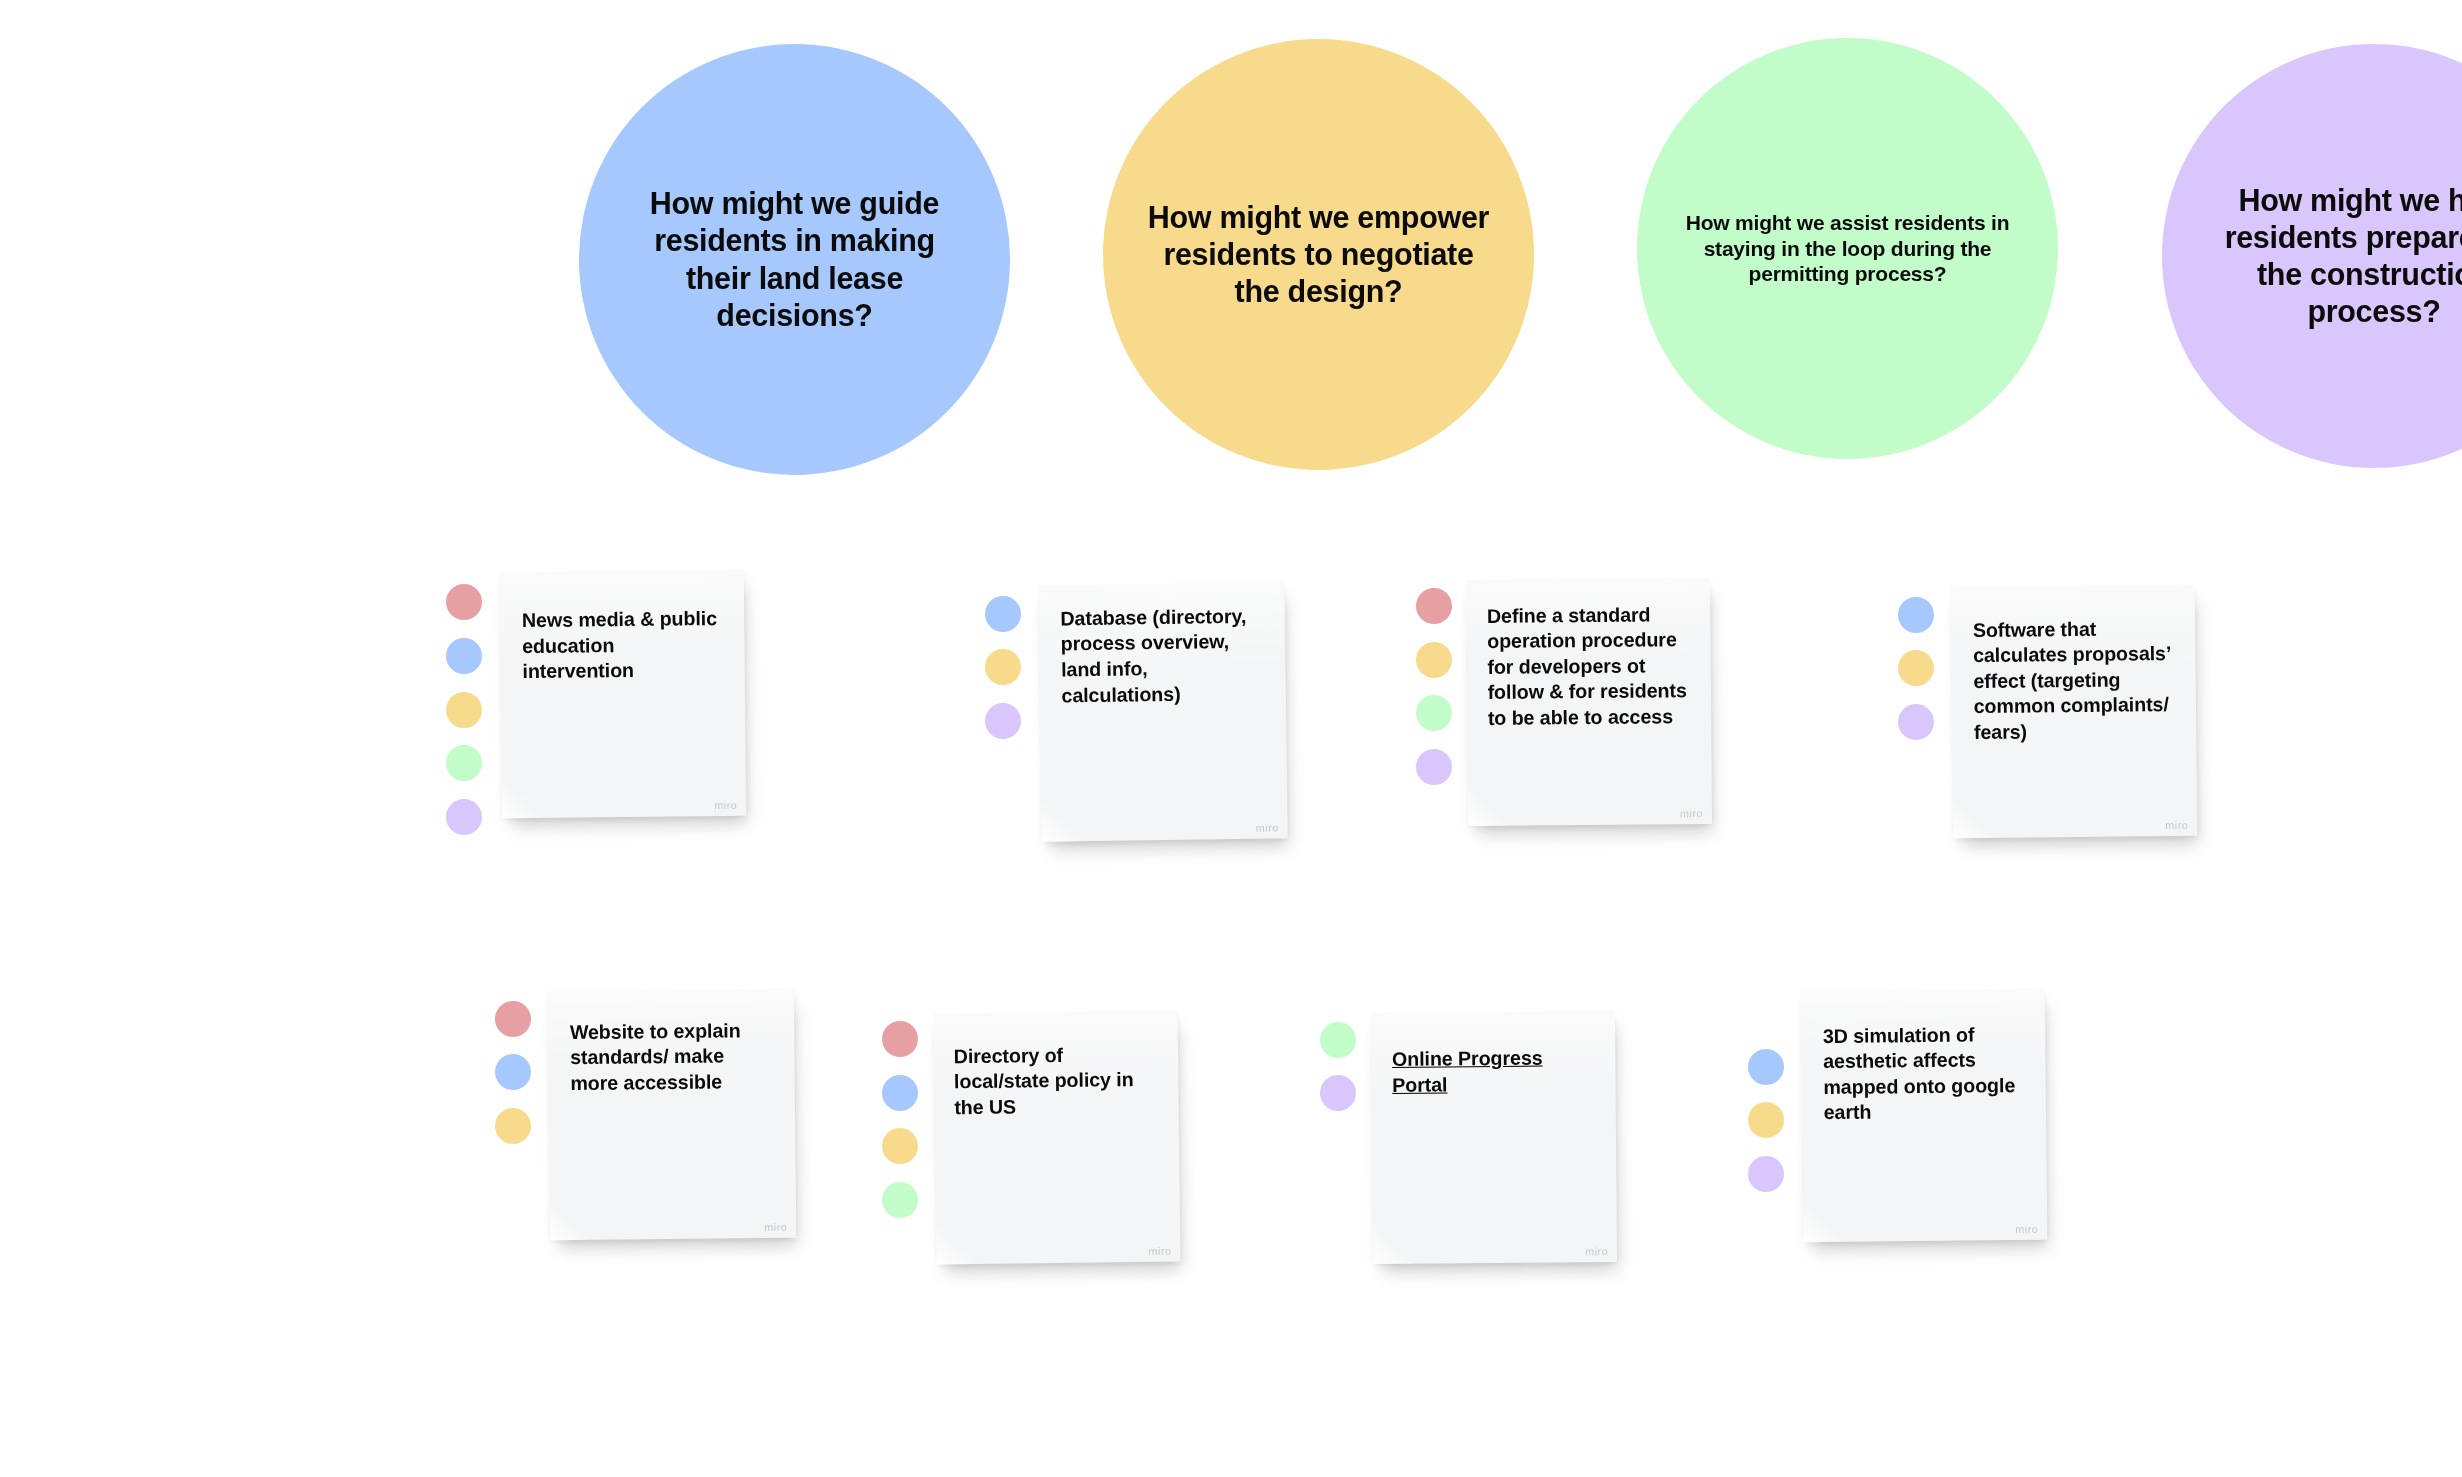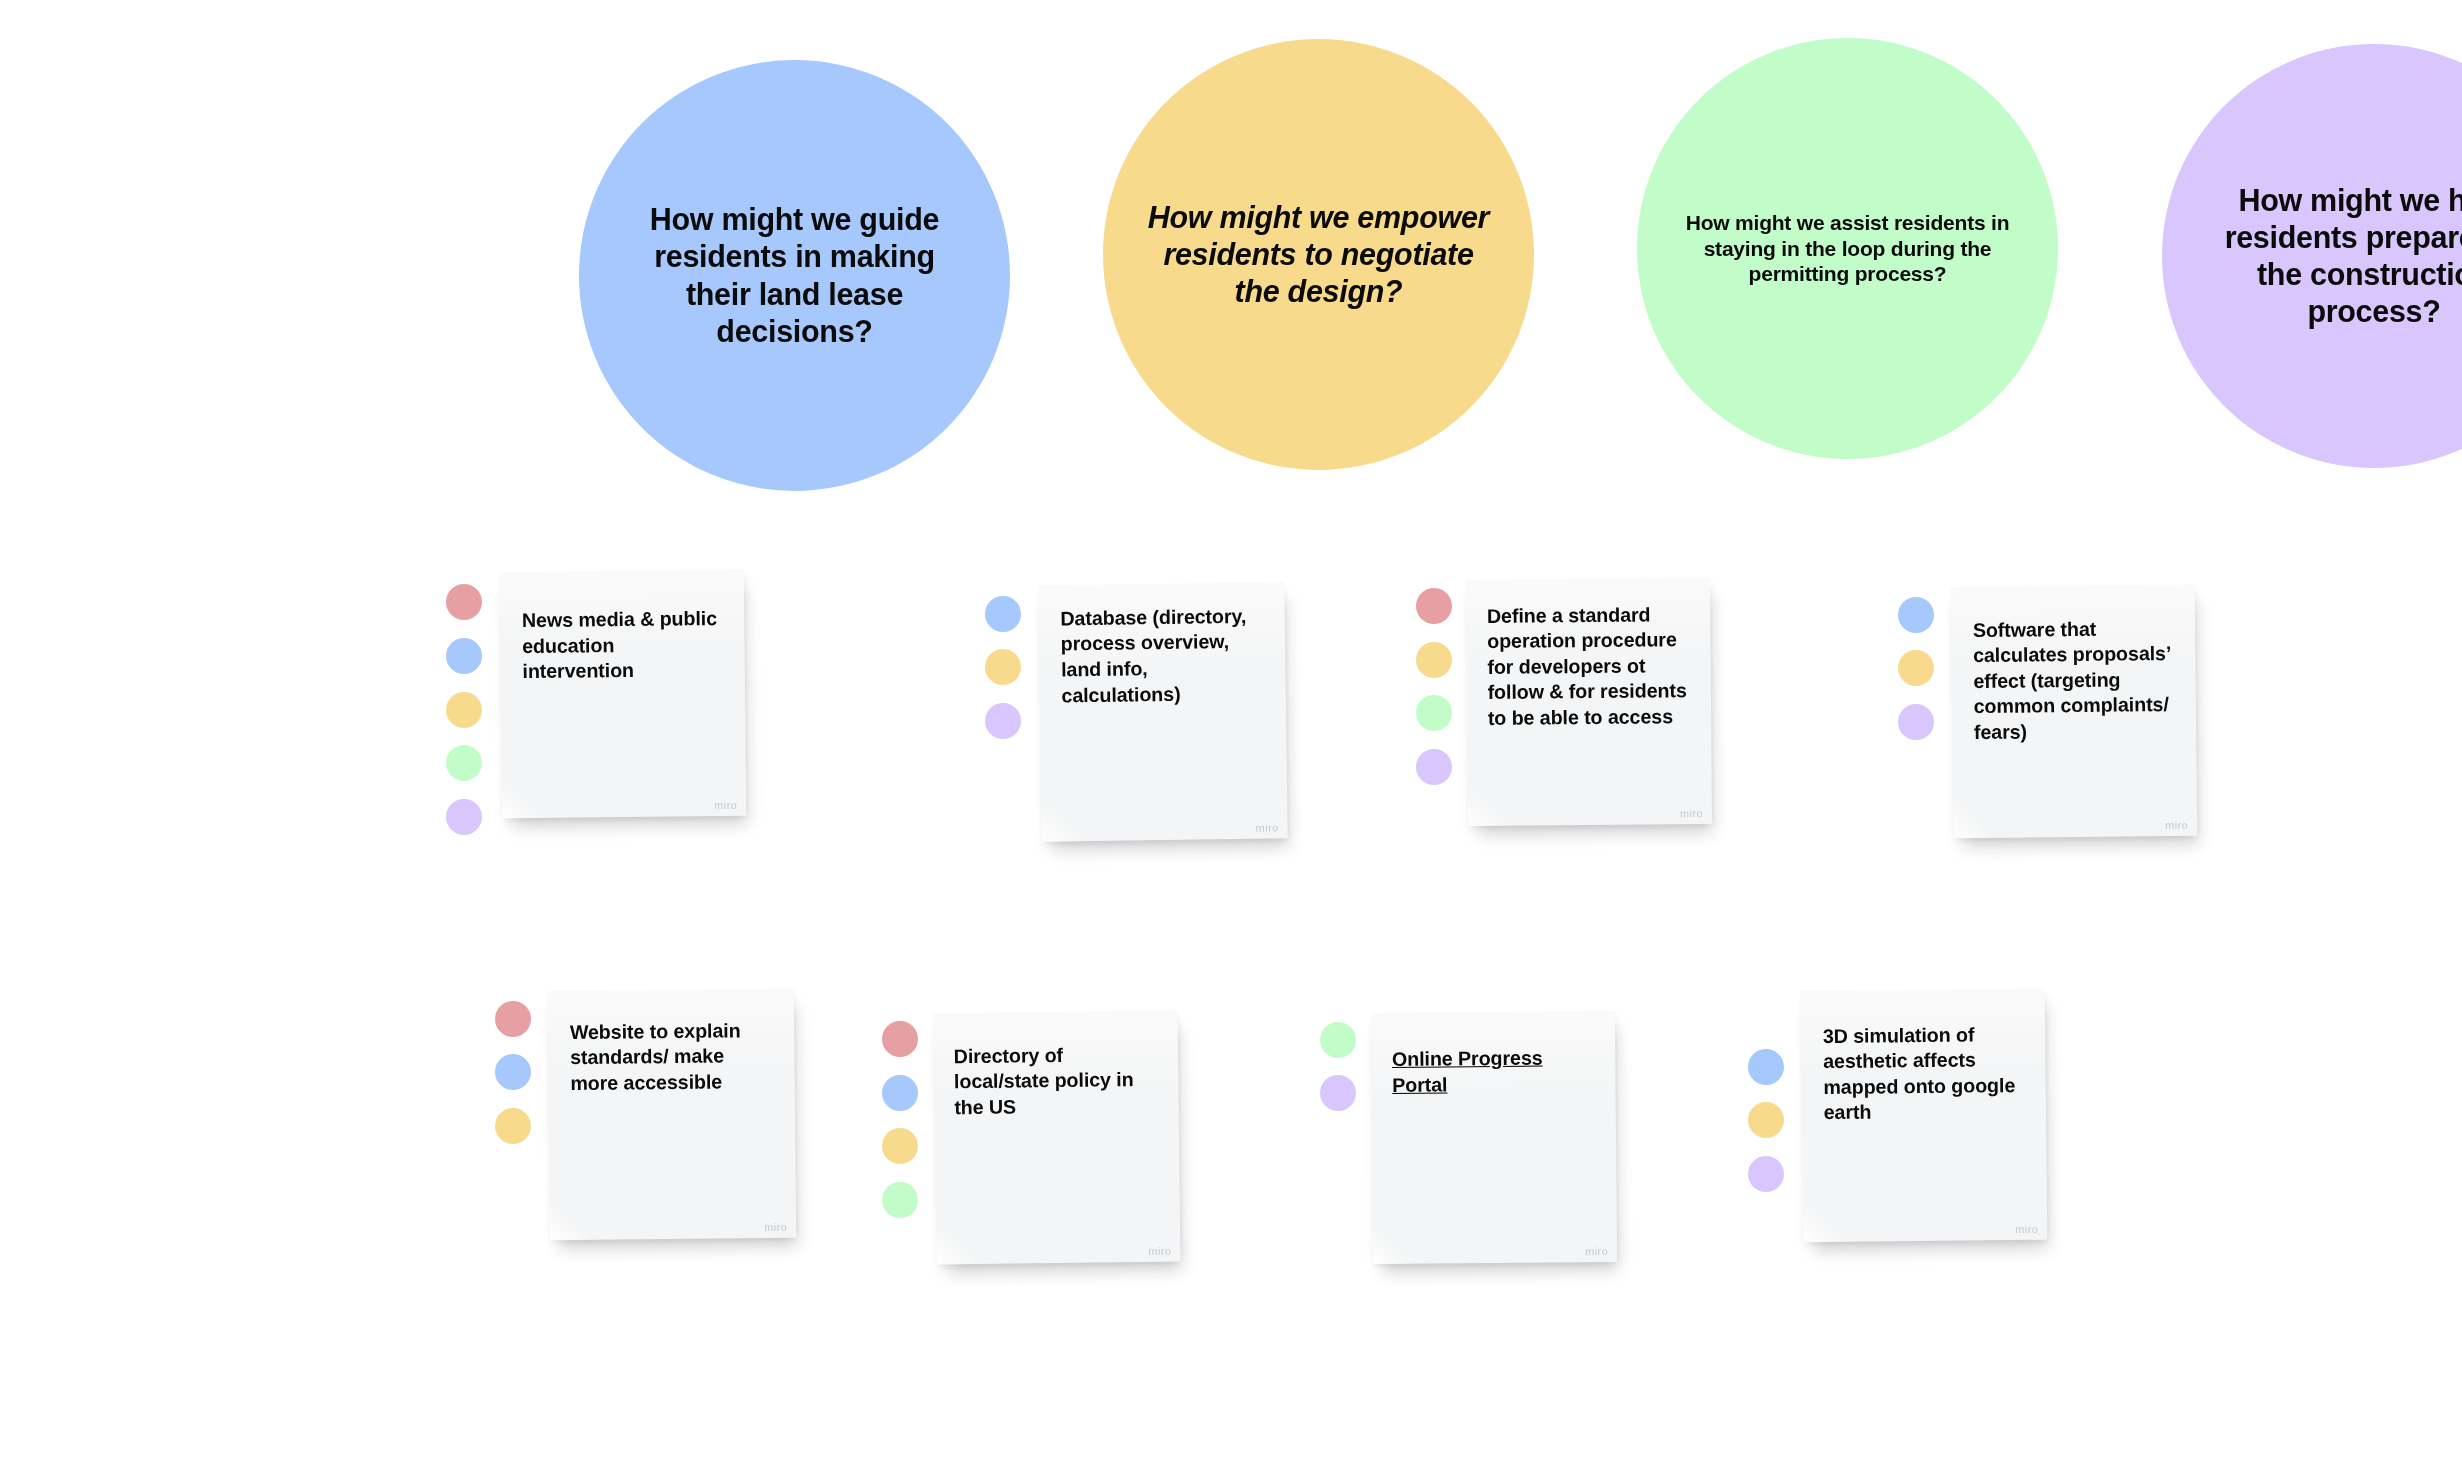--- a/index.html
+++ b/index.html
@@ -111,26 +111,26 @@
     z-index: 3;
     user-select: none;
   }
 </style>
 </head>
 <body>
 
 <div id="board">
 
 
-  <div class="hmw-circle" style="left:579px; top:60px; width:431px; height:431px; background:#a6c8fd;">
+  <div class="hmw-circle" style="left:579px; top:44px; width:431px; height:431px; background:#a6c8fd;">
     <div class="hmw-text" style="font-size:30.5px; max-width:80%;">How might we guide residents in making their land lease decisions?</div>
   </div>
 
   <div class="hmw-circle" style="left:1103px; top:39px; width:431px; height:431px; background:#f7da8c;">
-    <div class="hmw-text" style="font-size:30.5px; max-width:92%;font-style:italic;">How might we empower residents to negotiate the design?</div>
+    <div class="hmw-text" style="font-size:30.5px; max-width:92%;">How might we empower residents to negotiate the design?</div>
   </div>
 
   <div class="hmw-circle" style="left:1637px; top:38px; width:421px; height:421px; background:#c2fcc9;">
     <div class="hmw-text" style="font-size:21px; max-width:90%;">How might we assist residents in staying in the loop during the permitting process?</div>
   </div>
 
   <div class="hmw-circle" style="left:2162px; top:44px; width:424px; height:424px; background:#d8c6fc;">
     <div class="hmw-text" style="font-size:30.5px; max-width:88%;">How might we help residents prepare for the construction process?</div>
   </div>
 

